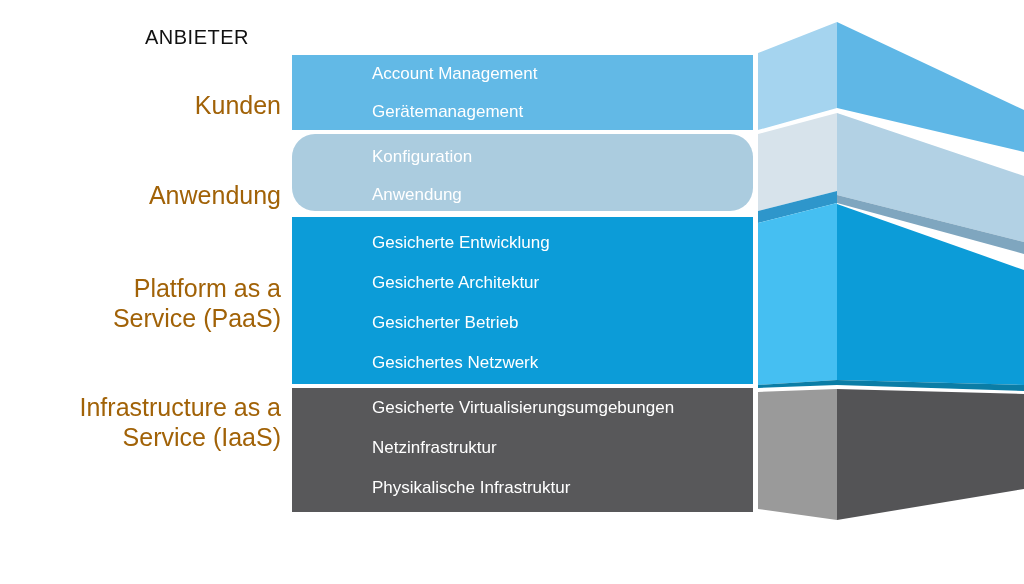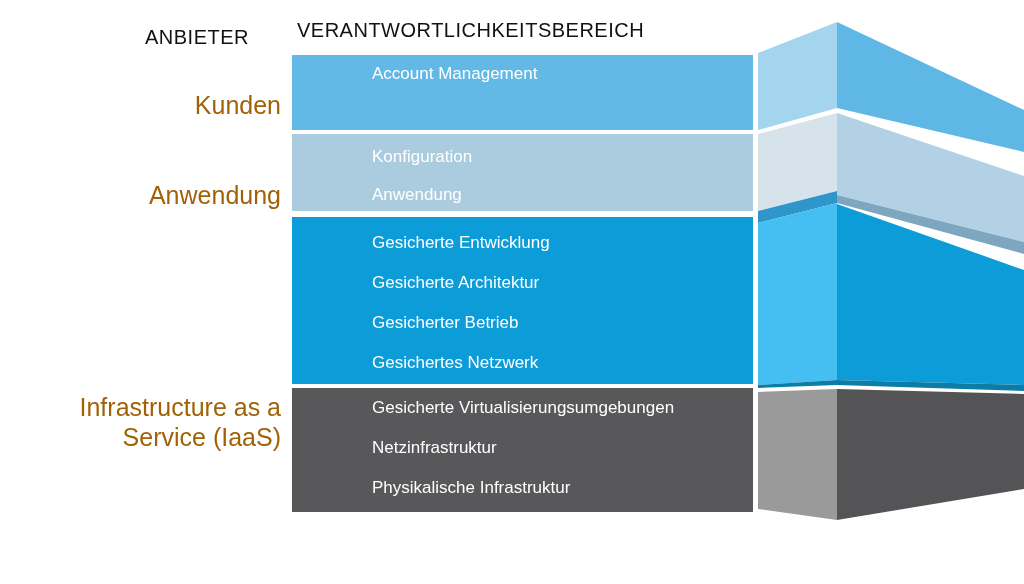--- a/index.html
+++ b/index.html
@@ -20,48 +20,52 @@
   .provider-label span{display:block;}
   .lbl-1{top:90px;}
   .lbl-2{top:180px;}
   .lbl-3{top:273px;}
   .lbl-4{top:392px;}
   .bar{
     position:absolute;left:292px;width:461px;box-sizing:border-box;
     padding-left:80px;color:#fff;
   }
   .bar-1{top:55px;height:75px;}
-  .bar-2{top:134px;height:77px;padding-top:4px;}
+  .bar-2{top:134px;height:77px;padding-top:4px;border-radius:23px;}
   .bar-3{top:217px;height:167px;padding-top:6px;}
   .bar-4{top:388px;height:124px;}
   .bar .item{font-size:17px;line-height:38px;height:38px;white-space:nowrap;}
   .bar-3 .item,.bar-4 .item{line-height:40px;height:40px;}
   .iso{position:absolute;left:753px;top:0;width:271px;height:584px;}
 </style>
 </head>
 <body>
 
 <div class="canvas">
 
   <div class="col-header hdr-anbieter">ANBIETER</div>
-  <div class="col-header hdr-verantwortung">VERANTWORTLICHKEITSBEREICH</div>
 
   <div class="provider-label lbl-1">
     <span>Kunden</span>
   </div>
   <div class="provider-label lbl-2">
     <span>Anwendung</span>
+  </div>
+  <div class="provider-label lbl-3">
+    <span>Platform as a</span>
+    <span>Service (PaaS)</span>
   </div>
   <div class="provider-label lbl-4">
     <span>Infrastructure as a</span>
     <span>Service (IaaS)</span>
   </div>
 
   <div class="bar bar-1" style="background-color: rgb(98, 185, 230);">
     <div class="item">Account Management</div>
+    <div class="item">Gerätemanagement</div>
   </div>
   <div class="bar bar-2" style="background-color: rgb(171, 204, 223);">
     <div class="item">Konfiguration</div>
     <div class="item">Anwendung</div>
   </div>
   <div class="bar bar-3" style="background-color: rgb(12, 156, 216);">
     <div class="item">Gesicherte Entwicklung</div>
     <div class="item">Gesicherte Architektur</div>
     <div class="item">Gesicherter Betrieb</div>
     <div class="item">Gesichertes Netzwerk</div>

